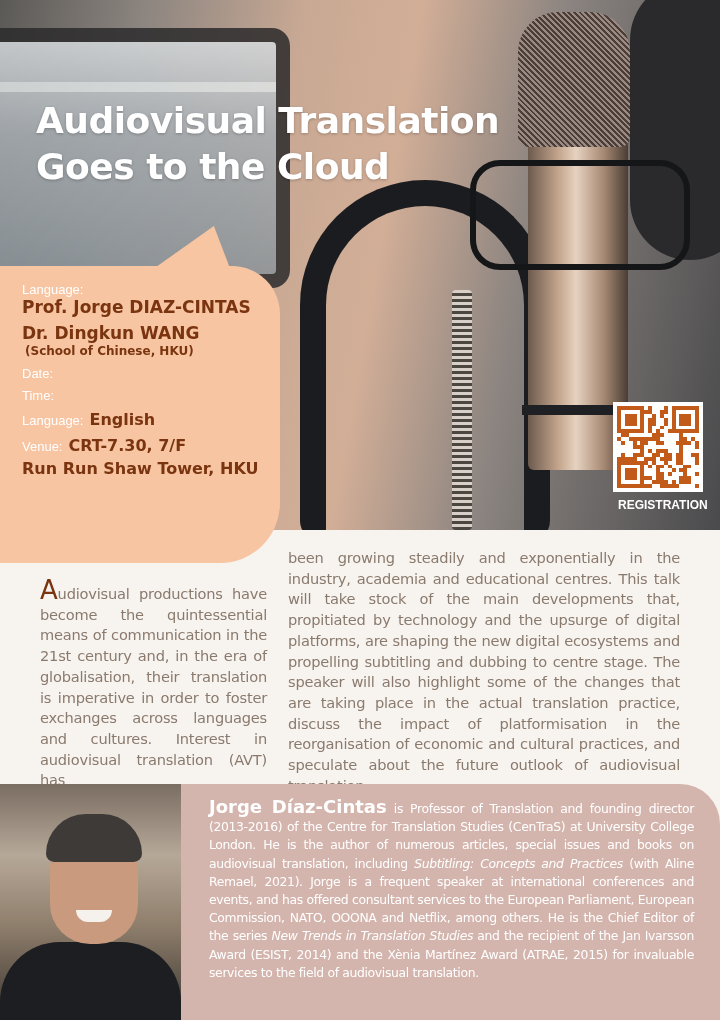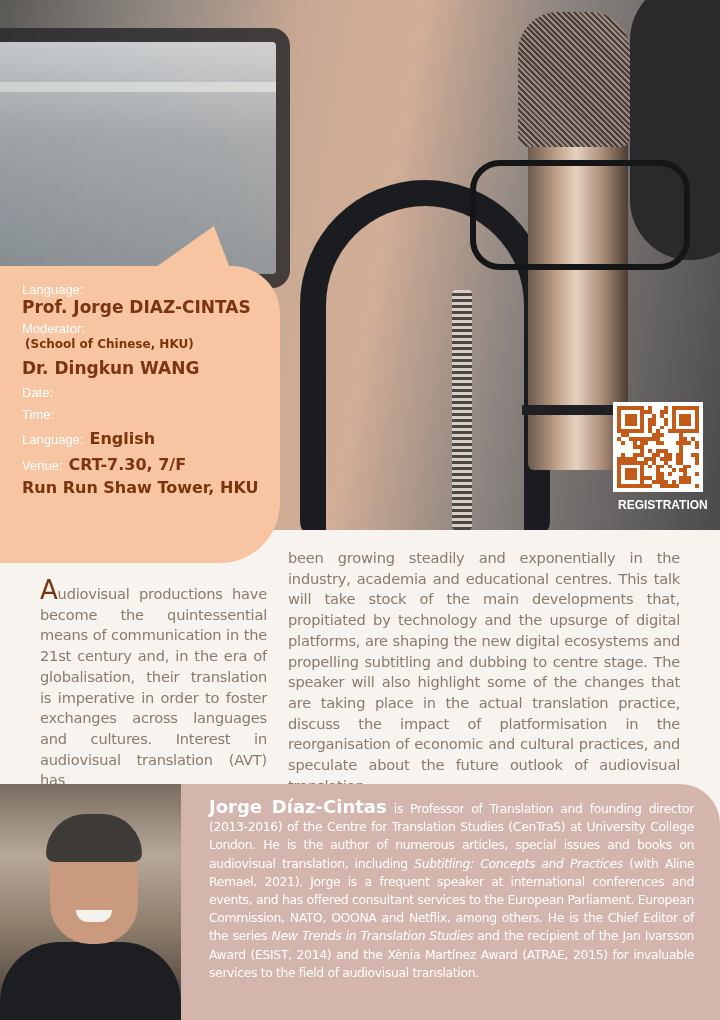--- a/index.html
+++ b/index.html
@@ -68,20 +68,24 @@
   </div>
   <div class="blob-dark"></div>
   <div class="mic headphone"></div>
   <div class="mic gooseneck"></div>
   <div class="mic mic-body"></div>
   <div class="mic mic-ring"></div>
   <div class="mic mount"></div>
   <div class="mic mic-head"></div>
 
 
+  <div class="title">
+    <div>Audiovisual Translation</div>
+    <div>Goes to the Cloud</div>
+  </div>
 
   <div class="qr-wrap">
     <div class="qr" id="qr">
         <span style="background: rgb(194, 90, 26);"></span>
         <span style="background: rgb(194, 90, 26);"></span>
         <span style="background: rgb(194, 90, 26);"></span>
         <span style="background: rgb(194, 90, 26);"></span>
         <span style="background: rgb(194, 90, 26);"></span>
         <span style="background: rgb(194, 90, 26);"></span>
         <span style="background: rgb(194, 90, 26);"></span>
@@ -521,23 +525,22 @@
         <span style="background: rgb(194, 90, 26);"></span>
       </div>
   </div>
   <div class="qr-label">REGISTRATION</div>
 </div>
 
 <div class="info-tail"></div>
 <div class="info">
   <div class="lbl">Language:</div>
   <div class="val big">Prof. Jorge DIAZ-CINTAS</div>
-  <div class="lbl" style="margin-top:4px">Moderator:</div>
+  <div class="val big" style="margin-top:6px">Dr. Dingkun WANG</div>
   <div class="val small" style="padding-left:3px">(School of Chinese, HKU)</div>
-  <div class="val big" style="margin-top:6px">Dr. Dingkun WANG</div>
   <div class="row">
     <span class="lbl">Date:</span>
   </div>
   <div class="row">
     <span class="lbl">Time:</span>
   </div>
   <div class="row">
     <span class="lbl">Language:</span>
     <span class="val">English</span>
   </div>

